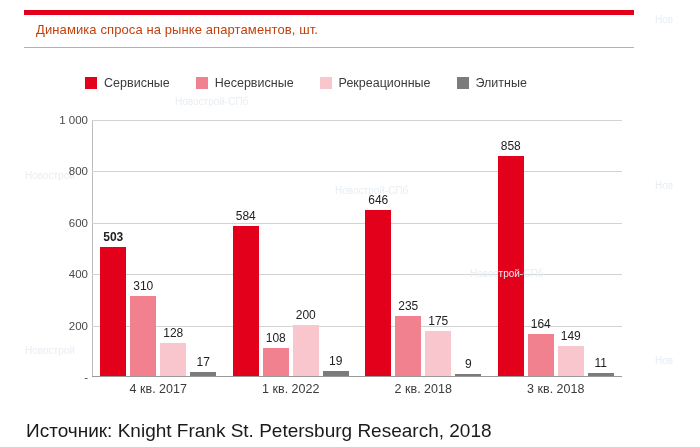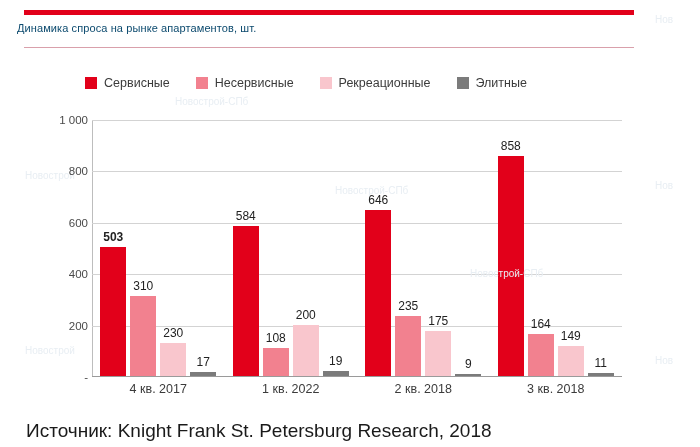--- a/index.html
+++ b/index.html
@@ -25,24 +25,24 @@
   .top-rule {
     position: absolute;
     left: 24px;
     top: 10px;
     width: 610px;
     height: 5px;
     background: #e2001a;
   }
   .title {
     position: absolute;
-    left: 17px;
+    left: 36px;
     top: 22px;
-    font-size: 11px;
-    color: #0c4a6e;
+    font-size: 13px;
+    color: #c2410c;
     letter-spacing: 0.1px;
     white-space: nowrap;
   }
   .title-underline {
     position: absolute;
     left: 24px;
     top: 47px;
     width: 610px;
     height: 1px;
     background: #d9a0ab;
@@ -201,21 +201,21 @@
         <div class="bar-wrap" style="height: 129.271px; font-weight: bold;">
           <div class="bar" style="height: 129.271px; background: rgb(226, 0, 26);"></div>
           <div class="bar-label">503</div>
         </div>
         <div class="bar-wrap" style="height: 79.67px;">
           <div class="bar" style="height: 79.67px; background: rgb(242, 129, 143);"></div>
           <div class="bar-label">310</div>
         </div>
         <div class="bar-wrap" style="height: 32.896px;">
           <div class="bar" style="height: 32.896px; background: rgb(249, 198, 205);"></div>
-          <div class="bar-label">230</div>
+          <div class="bar-label">128</div>
         </div>
         <div class="bar-wrap" style="height: 4.369px;">
           <div class="bar" style="height: 4.369px; background: rgb(123, 123, 123);"></div>
           <div class="bar-label">17</div>
         </div>
       </div>
       <div class="group" style="left: 140.75px;">
         <div class="bar-wrap" style="height: 150.088px;">
           <div class="bar" style="height: 150.088px; background: rgb(226, 0, 26);"></div>
           <div class="bar-label">584</div>

